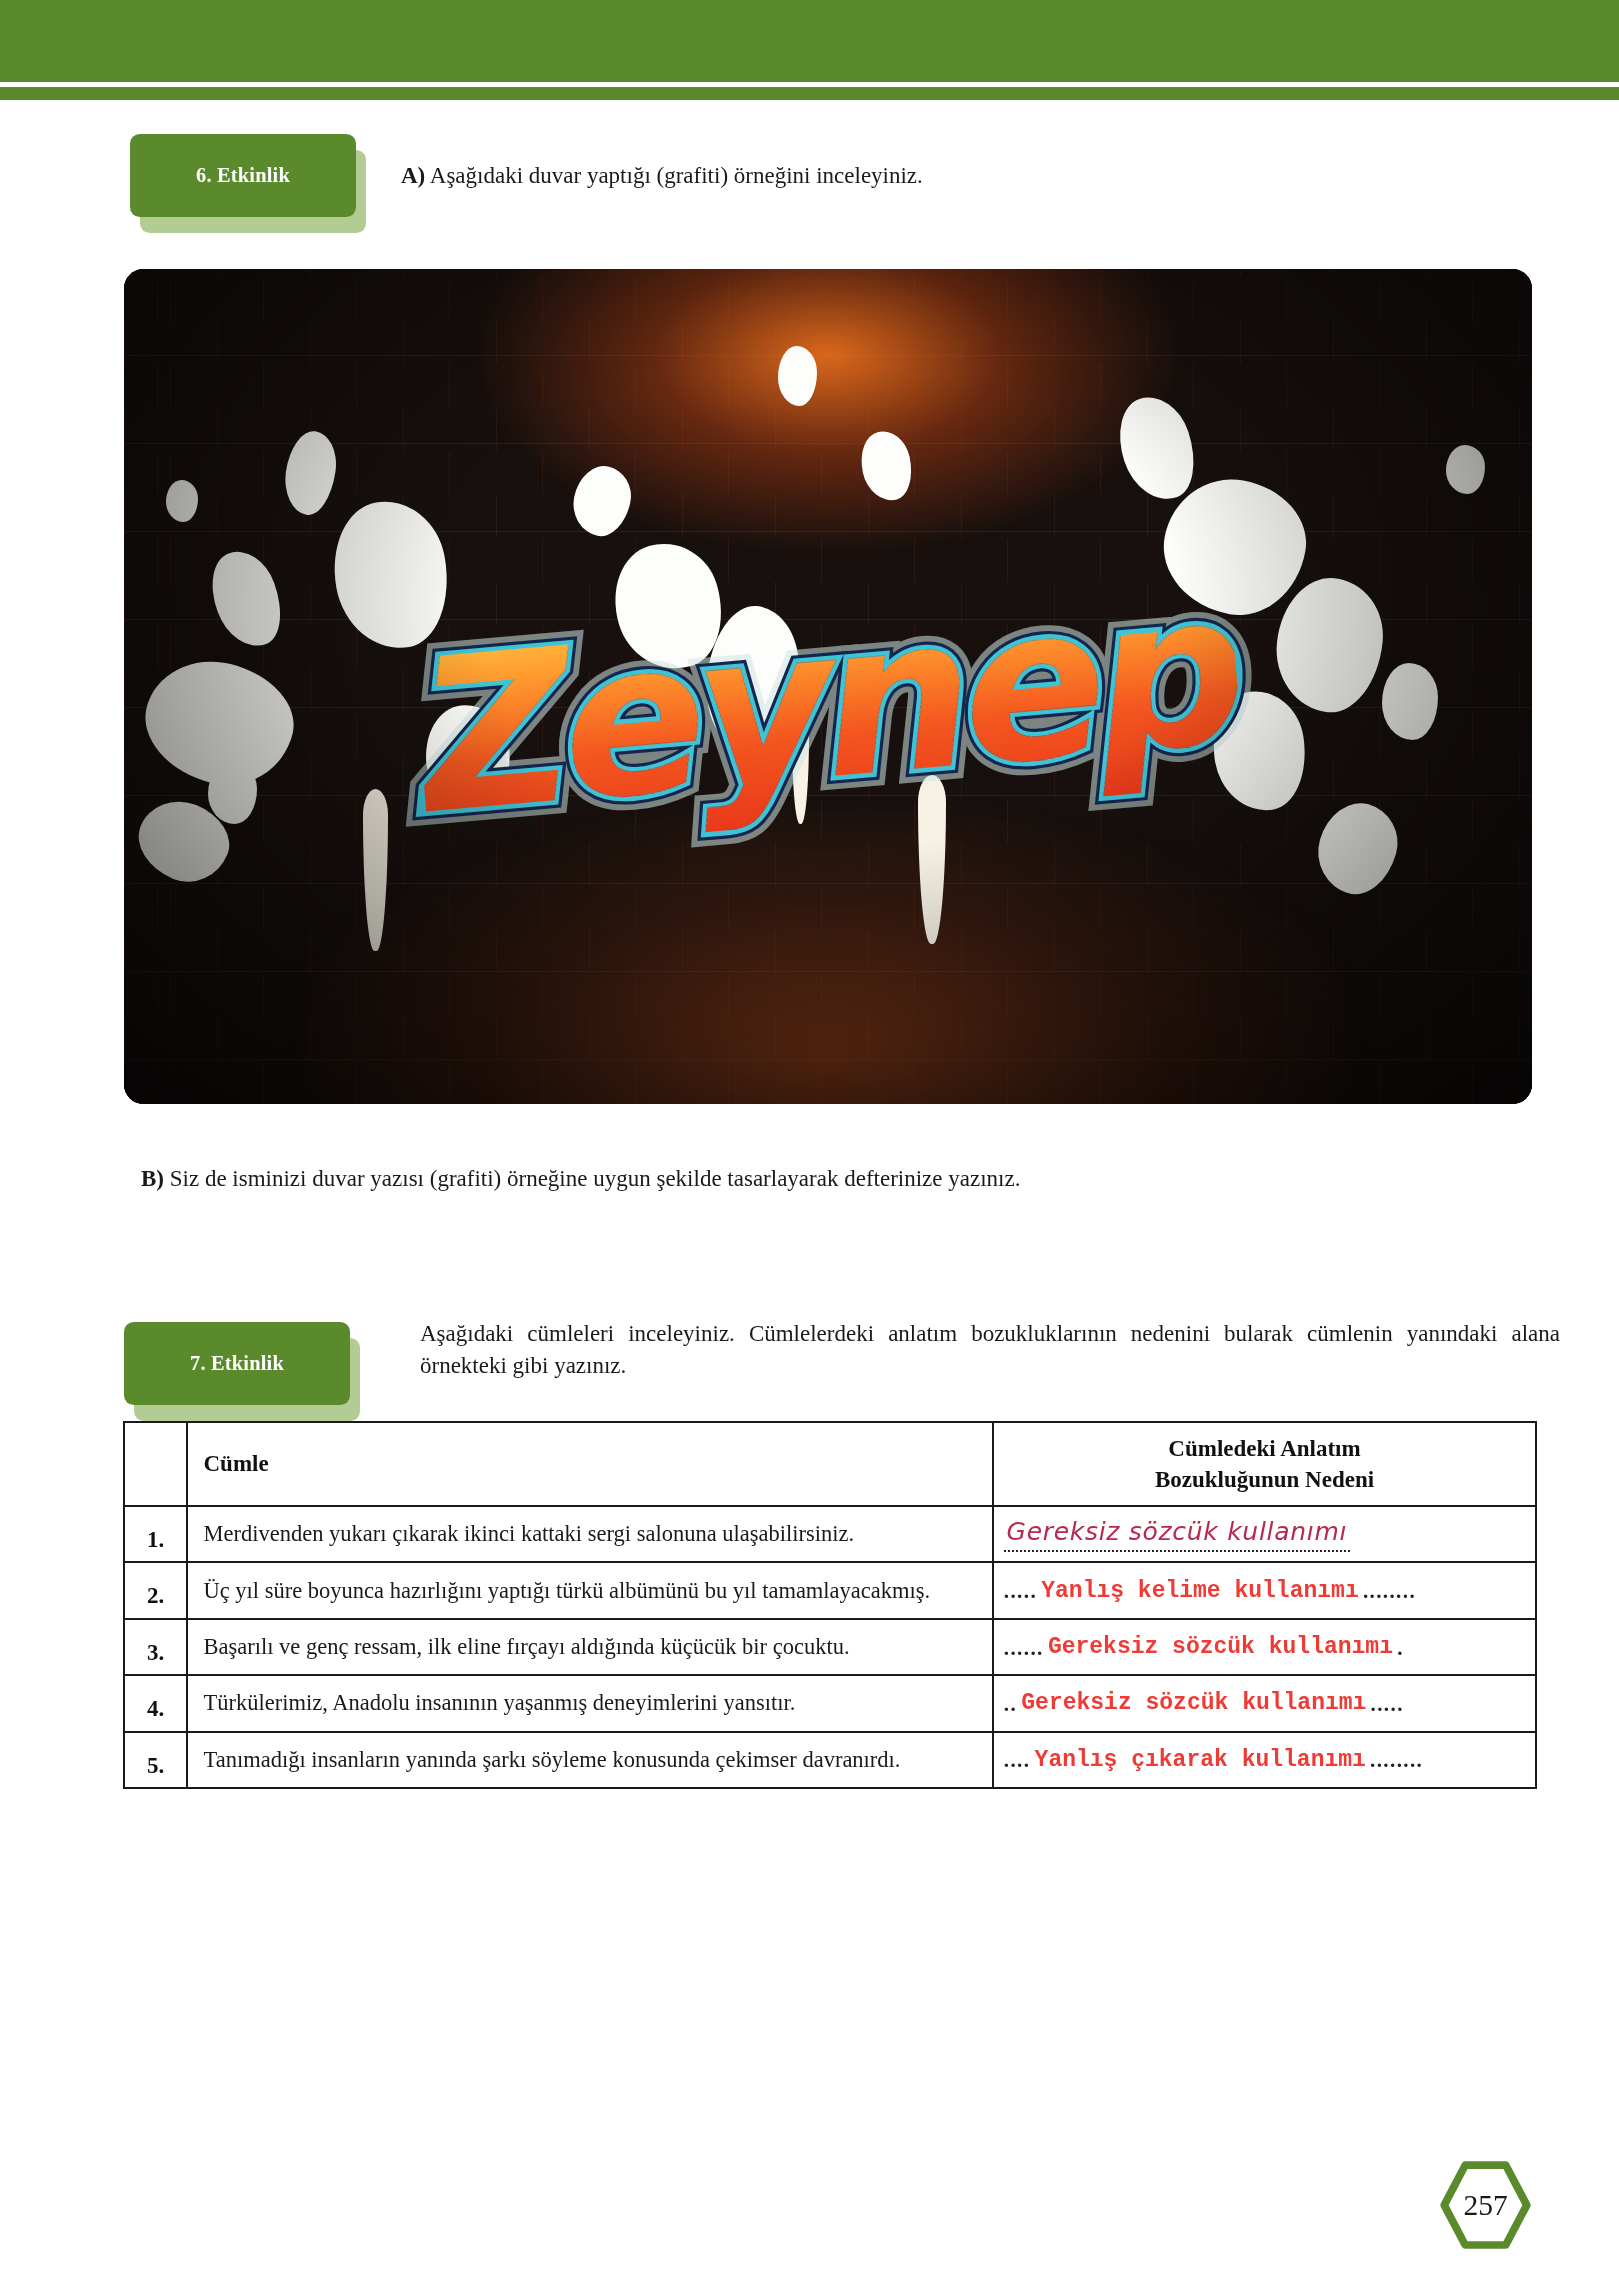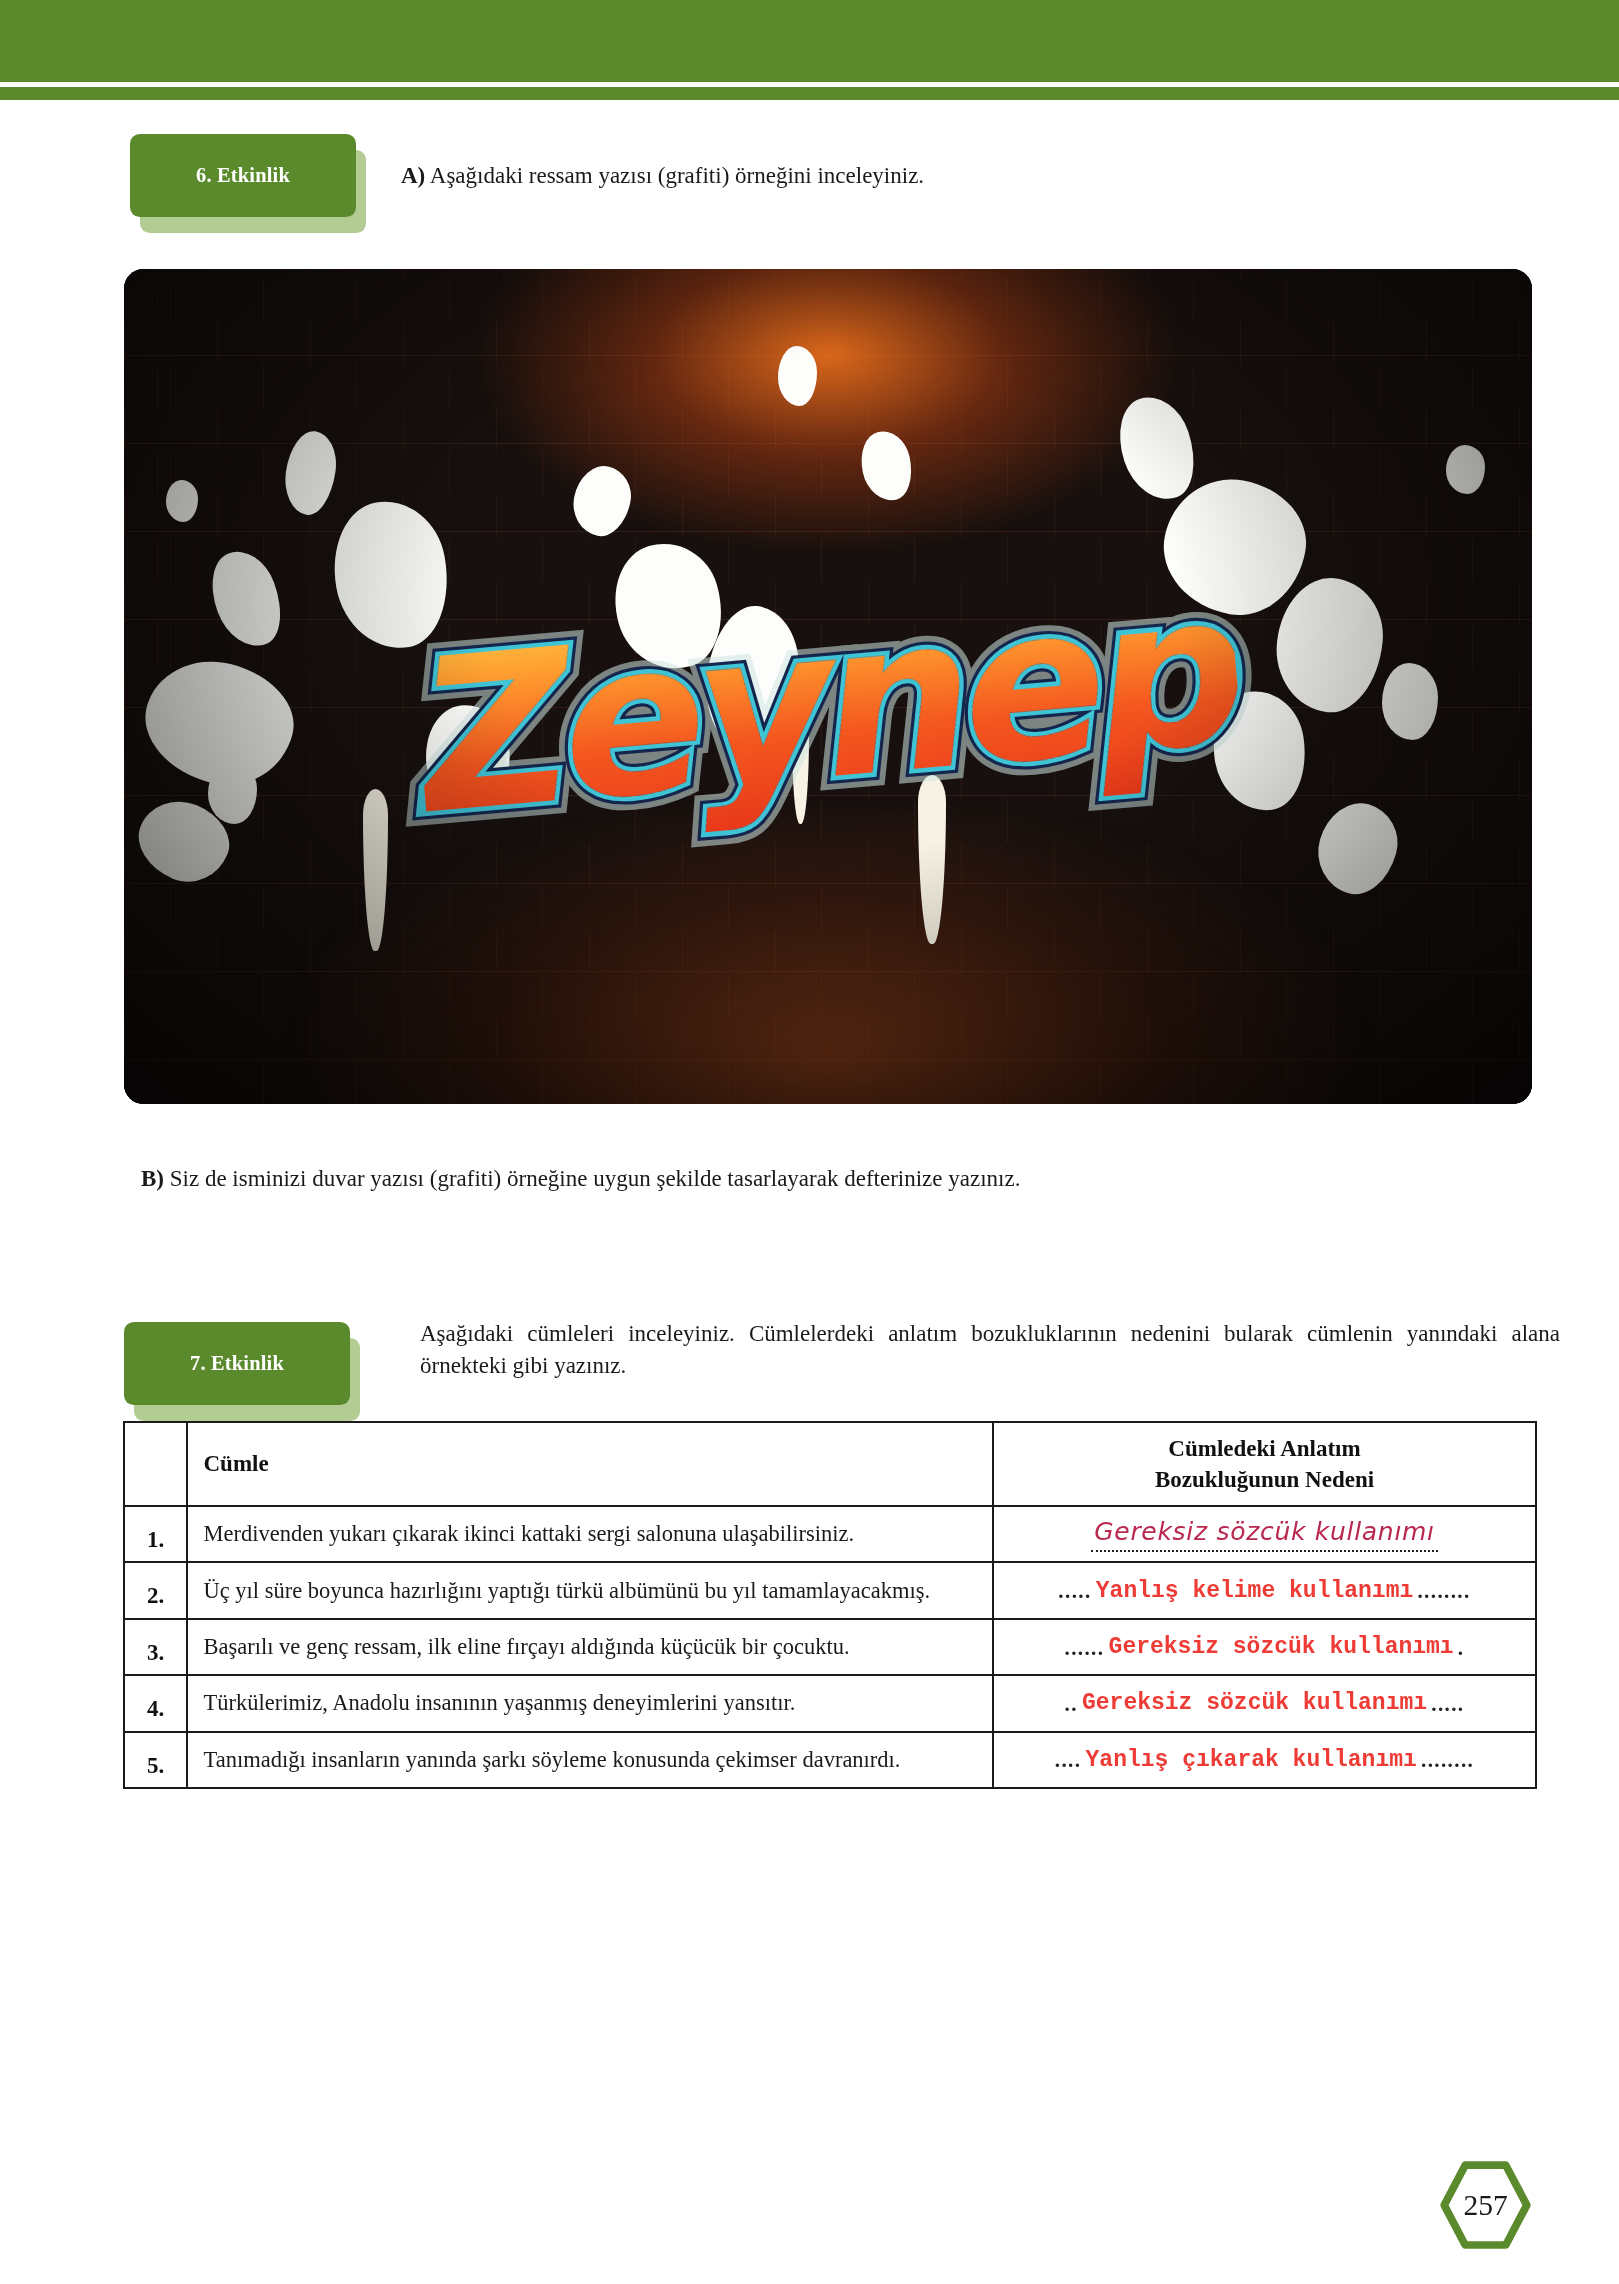--- a/index.html
+++ b/index.html
@@ -159,21 +159,21 @@
   .td-sent{
     font-size:22.5px;line-height:32px;color:#1a1a1a;
     padding:11.2px 12.7px 11.2px 15.5px;
     vertical-align:top;
   }
   .td-ans{
     text-align:center;
     padding:7px 9.8px;
   }
   .ans-line{
-    display:flex;align-items:flex-end;justify-content:center;
+    display:flex;align-items:flex-end;
     gap:4.2px;
     white-space:nowrap;
   }
   .dots{
     font-size:21px;color:#222;letter-spacing:1.4px;font-weight:bold;
     line-height:1;
     position:relative;top:-1.4px;
   }
   
   .ans-hand{
@@ -215,21 +215,21 @@
 <div class="hdr-band hdr-band-main"></div>
 <div class="hdr-band hdr-band-thin"></div>
 
 <div class="badge-wrap" style="left:124px;top:134px;width:226px;height:83px;margin-left:6px;">
   <div class="badge-shadow"></div>
   <div class="badge">6. Etkinlik</div>
 </div>
 
 <div class="para" style="left:401px;top:160px;width:1125px;">
   <b>A)</b>
-  <span>Aşağıdaki ressam yazısı (grafiti) örneğini inceleyiniz.</span>
+  <span>Aşağıdaki duvar yaptığı (grafiti) örneğini inceleyiniz.</span>
 </div>
 
 <div class="graffiti">
   <div class="brickwall"></div>
   <div class="brickwall offset"></div>
   <div class="glow-top"></div>
   <div class="glow-bottom"></div>
 
   <div class="splat" style="left:21px;top:394px;width:148px;height:120px;transform:rotate(14deg);"></div>
   <div class="splat" style="left:91px;top:281px;width:63px;height:98px;transform:rotate(-20deg);"></div>

